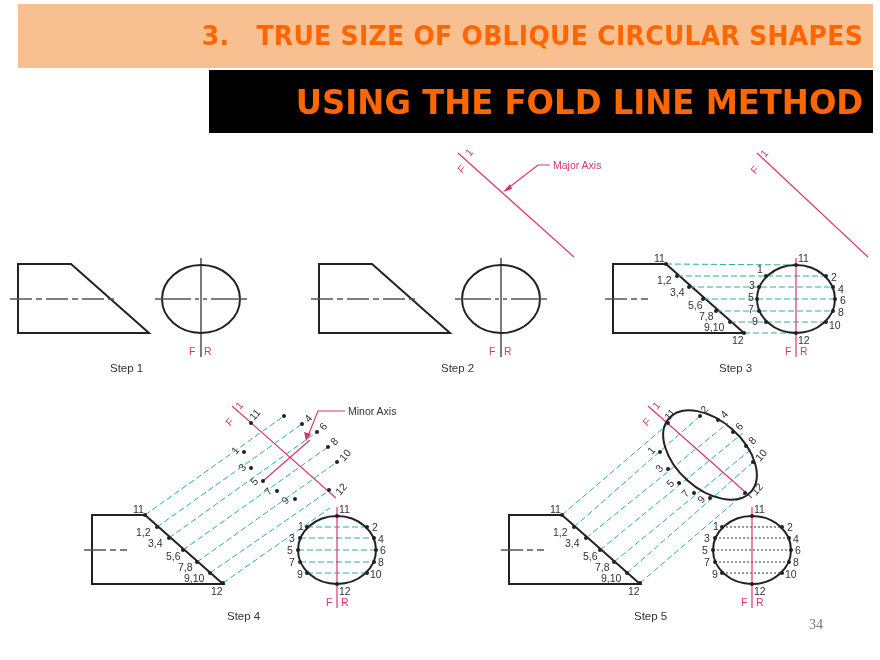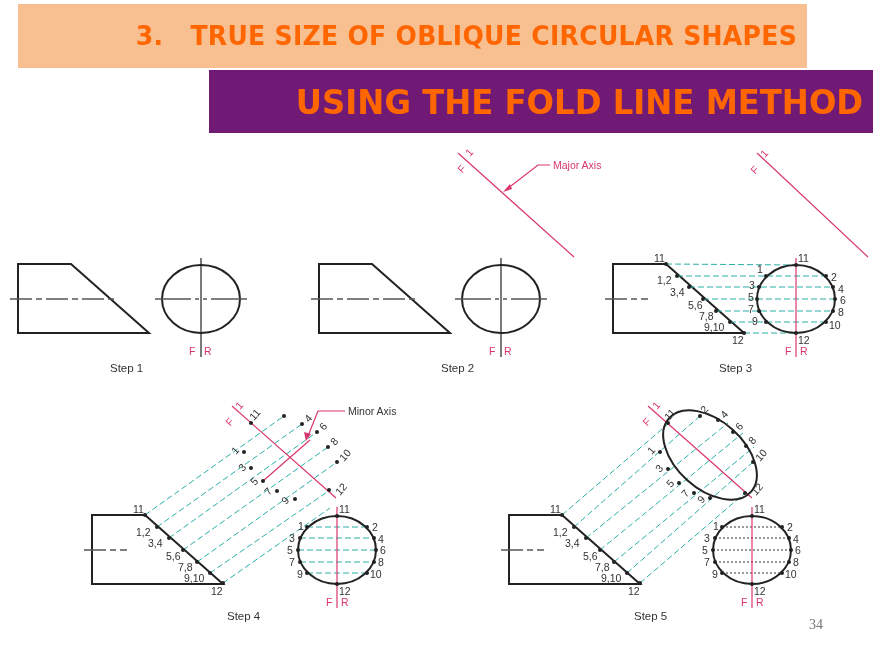--- a/index.html
+++ b/index.html
@@ -1,19 +1,19 @@
 <!DOCTYPE html>
 <html><head>
 <meta charset="utf-8">
 <style>
   html,body{margin:0;padding:0;background:#fff;}
   body{width:880px;height:660px;position:relative;overflow:hidden;font-family:"DejaVu Sans",sans-serif;}
-  .title-band{position:absolute;left:18px;top:4px;width:789px;height:64px;background:#F8BF91;}
+  .title-band{position:absolute;left:18px;top:4px;width:855px;height:64px;background:#F8BF91;}
   .title-text{position:absolute;right:10px;top:16px;font-family:"DejaVu Sans",sans-serif;font-weight:bold;font-size:27px;color:#FF6600;white-space:pre;letter-spacing:0.3px;transform:scaleX(0.93);transform-origin:right center;}
-  .sub-band{position:absolute;left:209px;top:70px;width:664px;height:63px;background:#701a75;}
+  .sub-band{position:absolute;left:209px;top:70px;width:664px;height:63px;background:#000000;}
   .sub-text{position:absolute;right:10px;top:12px;font-family:"DejaVu Sans",sans-serif;font-weight:bold;font-size:34px;color:#FF6600;white-space:nowrap;transform:scaleX(0.95);transform-origin:right center;}
   svg{position:absolute;left:0;top:0;}
   .page-num{position:absolute;left:809px;top:617px;font-size:14px;color:#777;font-family:Liberation Serif, serif;}
   .lbl{font-family:"Liberation Sans",sans-serif;font-size:10.5px;fill:#333;}
   .pink{fill:#D9366E;}
   .cap{font-family:"Liberation Sans",sans-serif;font-size:11.5px;fill:#333;}
 </style>
 </head>
 <body>
 

